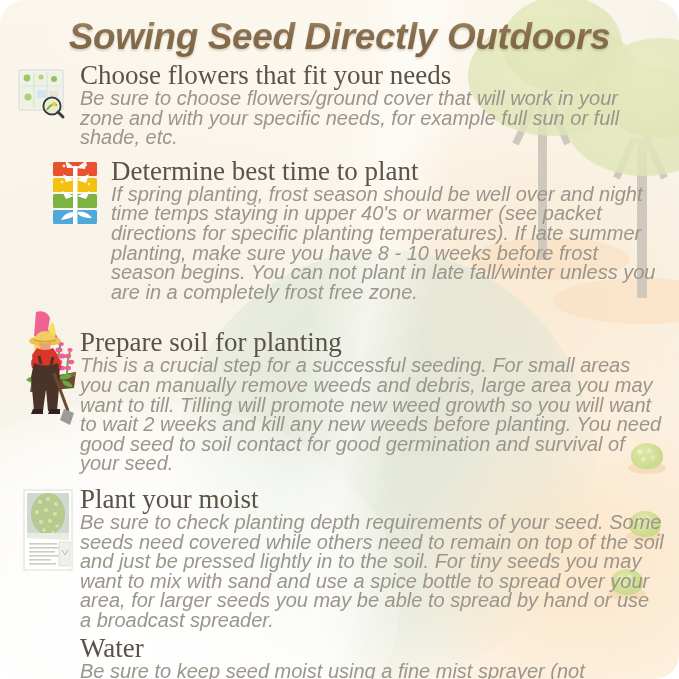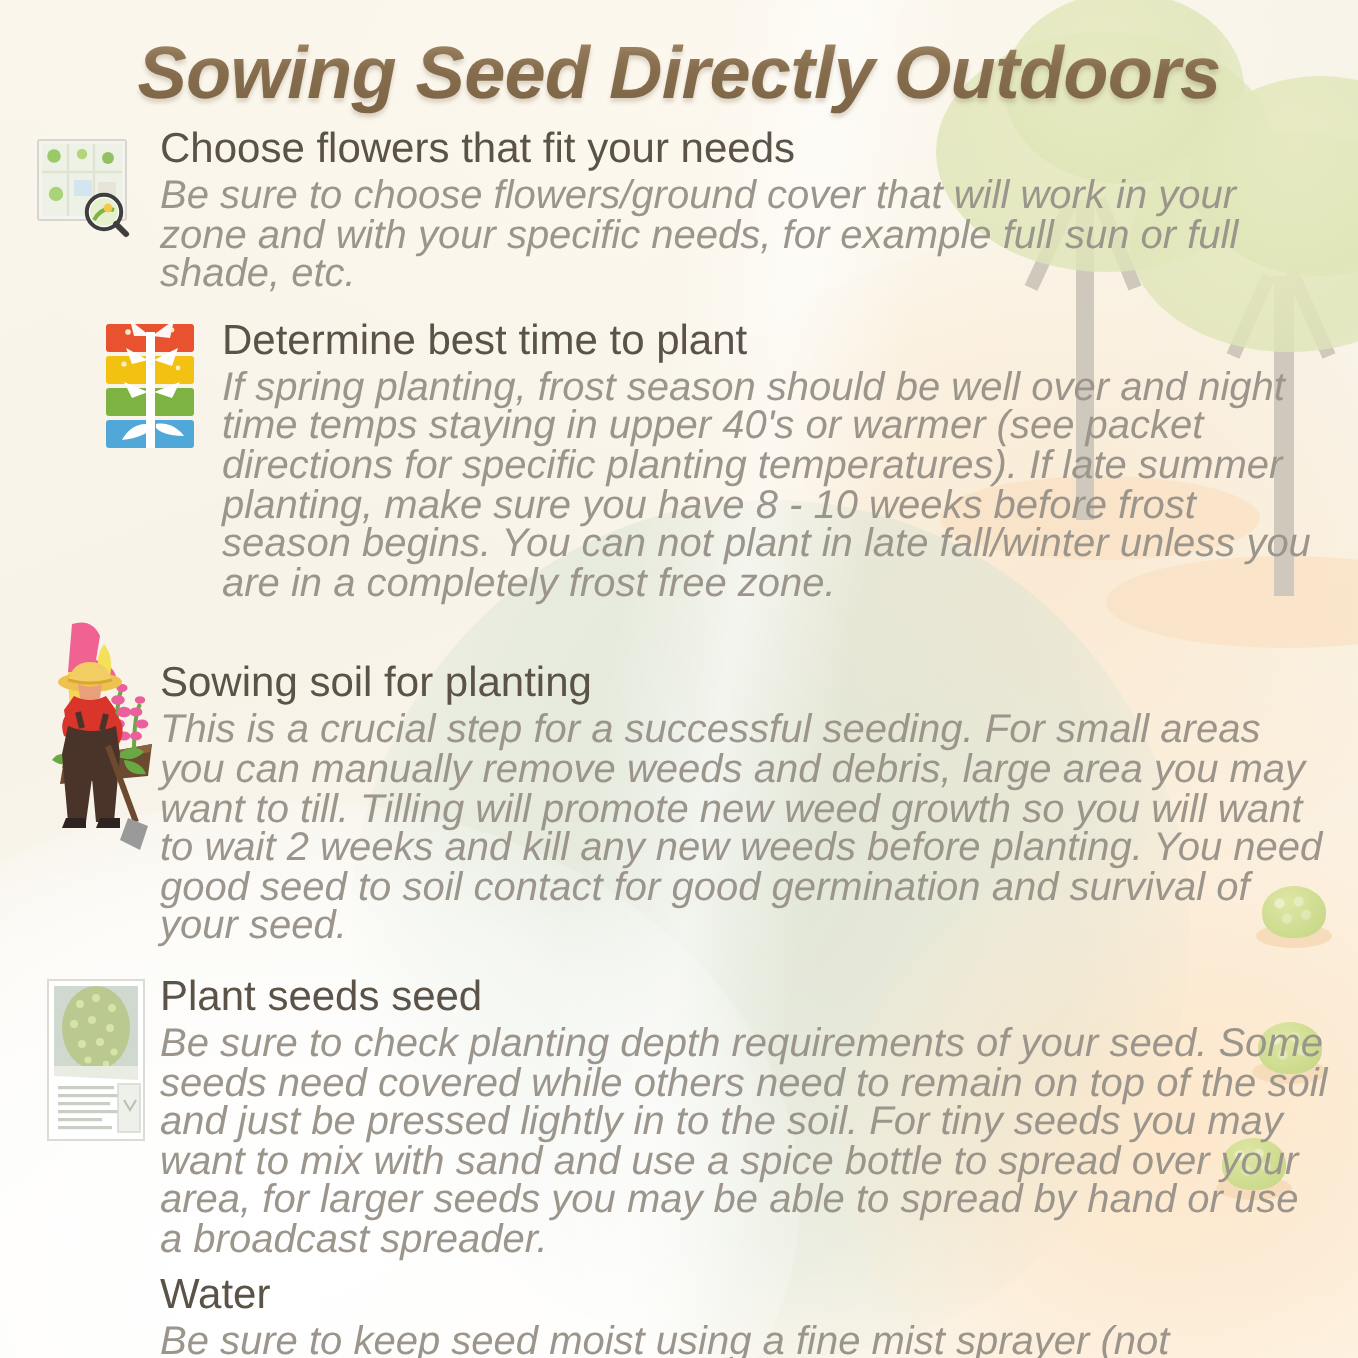--- a/index.html
+++ b/index.html
@@ -13,20 +13,21 @@
   .poster {
     position: relative;
     width: 679px;
     height: 679px;
     overflow: hidden;
     background:
       radial-gradient(ellipse 620px 420px at 18% 96%, rgba(255,255,255,0.95) 0%, rgba(255,255,255,0.0) 62%),
       radial-gradient(ellipse 520px 400px at 92% 78%, rgba(253,236,214,0.85) 0%, rgba(253,236,214,0.0) 70%),
       radial-gradient(ellipse 500px 330px at 50% 8%, #fdf8ee 0%, rgba(253,248,238,0) 72%),
       linear-gradient(160deg, #fbf6ec 0%, #f7f3e8 35%, #f7f4ea 60%, #fdf6ea 100%);
+    border-radius: 25px;
   }
 
   
   .bg-layer {
     position: absolute;
     inset: 0;
     overflow: hidden;
     pointer-events: none;
   }
   .hill {
@@ -145,26 +146,26 @@
   .icon-art {
     position: absolute;
     left: 2px;
     top: 2px;
   }
   .text-col {
     flex: 1 1 auto;
     padding-left: 2px;
   }
   .step-heading {
-    font-size: 21px;
+    font-size: 27px;
     line-height: 26px;
     color: #5b5248;
     font-weight: normal;
     margin: 0 0 1px 0;
-    font-family: Liberation Sans, sans-serif;
+    font-family: Liberation Serif, serif;
     white-space: nowrap;
   }
   .step-body {
     font-size: 20px;
     line-height: 19.6px;
     font-style: italic;
     color: #9b958b;
     font-family: "Liberation Sans", sans-serif;
   }
 
@@ -355,21 +356,21 @@
 
             <path d="M13 80 h10 v5 h-12 Z" fill="#2e2320"></path>
             <path d="M30 80 h10 v5 h-12 Z" fill="#2e2320"></path>
 
             <line x1="34" y1="44" x2="48" y2="82" stroke="#6b4a2f" stroke-width="3"></line>
             <path d="M44 80 l10 4 -4 12 -10-5 Z" fill="#9a9a9a"></path>
           </svg>
         </div>
       </div>
       <div class="text-col">
-        <div class="step-heading">Sowing soil for planting</div>
+        <div class="step-heading">Prepare soil for planting</div>
         <div class="step-body">This is a crucial step for a successful seeding. For small areas you can manually remove weeds and debris, large area you may want to till. Tilling will promote new weed growth so you will want to wait 2 weeks and kill any new weeds before planting. You need good seed to soil contact for good germination and survival of your seed.</div>
       </div>
     </div>
 
     <div class="step" style="margin-top:12px;">
       <div class="icon-col">
         <div class="icon-art" style="left:10px; top:2px;">
           <svg width="54" height="86" viewBox="0 0 54 86">
             <rect x="2" y="2" width="48" height="80" fill="#ffffff" stroke="#dcdcd4" stroke-width="1"></rect>
             <rect x="5" y="5" width="42" height="40" fill="#cfd9cf"></rect>
@@ -395,21 +396,21 @@
               <rect x="7" y="67" width="30" height="1.6"></rect>
               <rect x="7" y="71" width="22" height="1.6"></rect>
               <rect x="7" y="75" width="27" height="1.6"></rect>
             </g>
             <rect x="37" y="54" width="11" height="24" fill="#eef0ea" stroke="#d7dbd2" stroke-width="0.8"></rect>
             <path d="M40 62 l3 5 3-5" stroke="#b8beb2" stroke-width="1" fill="none"></path>
           </svg>
         </div>
       </div>
       <div class="text-col">
-        <div class="step-heading">Plant seeds seed</div>
+        <div class="step-heading">Plant your moist</div>
         <div class="step-body">Be sure to check planting depth requirements of  your seed.  Some seeds need covered while others need to remain on top of the soil and just be pressed lightly in to the  soil. For tiny seeds you may want to mix with sand and use a spice bottle to spread over your area, for larger seeds you may be able to spread by hand or use a broadcast spreader.</div>
       </div>
     </div>
 
     <div class="step" style="margin-top:2px;align-items:flex-end;">
       <div class="icon-col">
         <div class="icon-art" style="left:4px; top:4px;">
           <svg width="78" height="100" viewBox="0 0 78 100">
 
             <ellipse cx="23" cy="12" rx="15" ry="5" fill="#4e8c3a"></ellipse>

